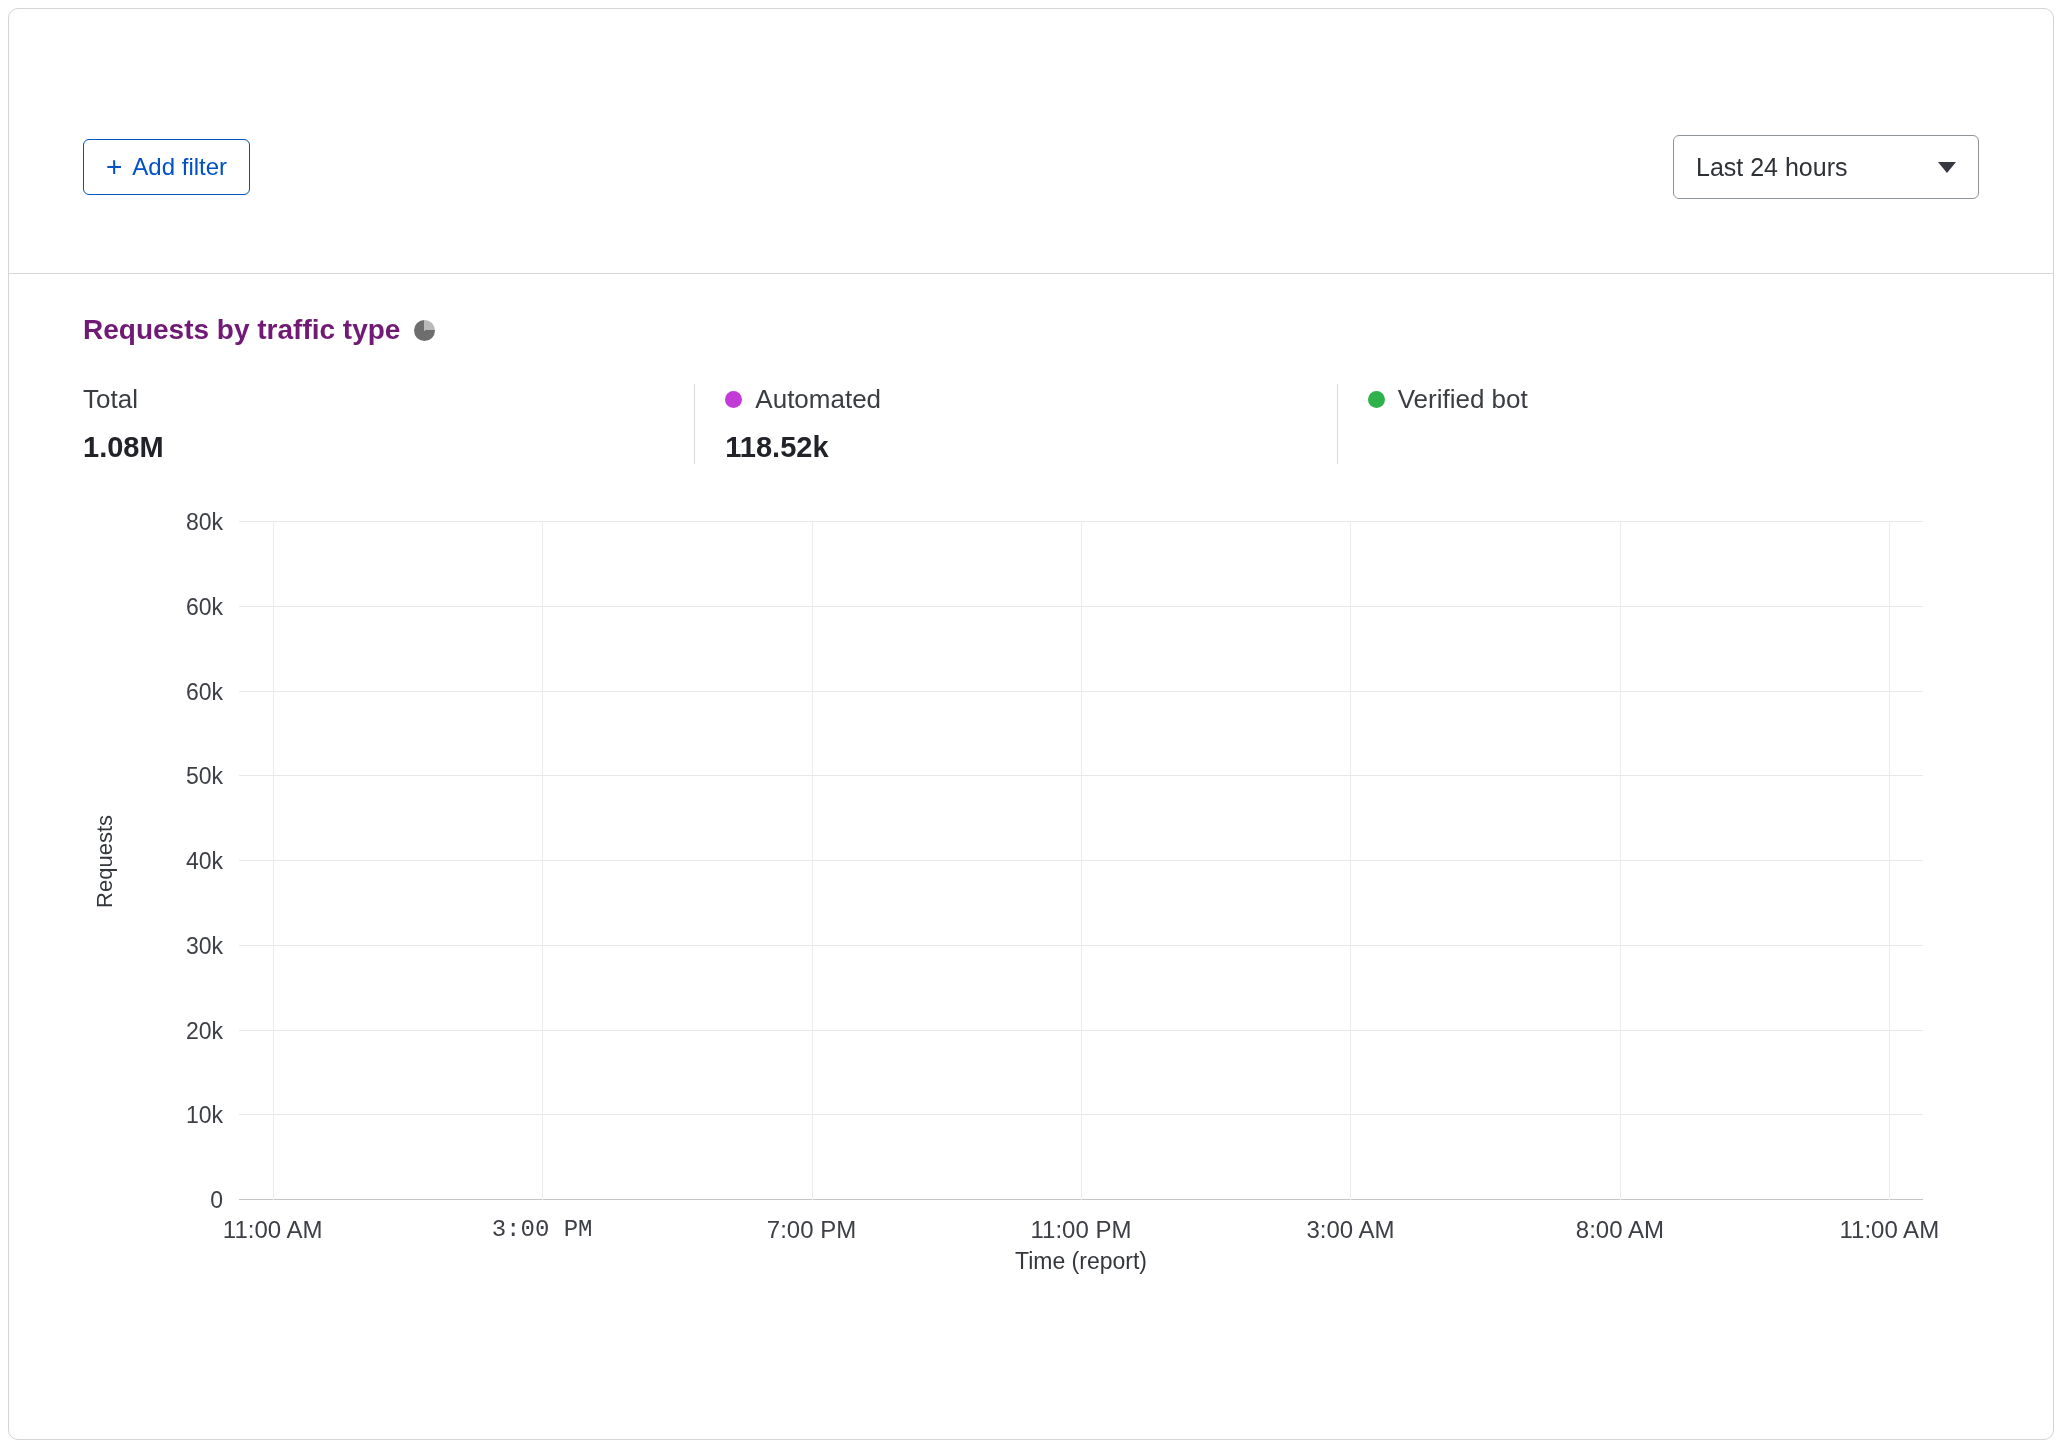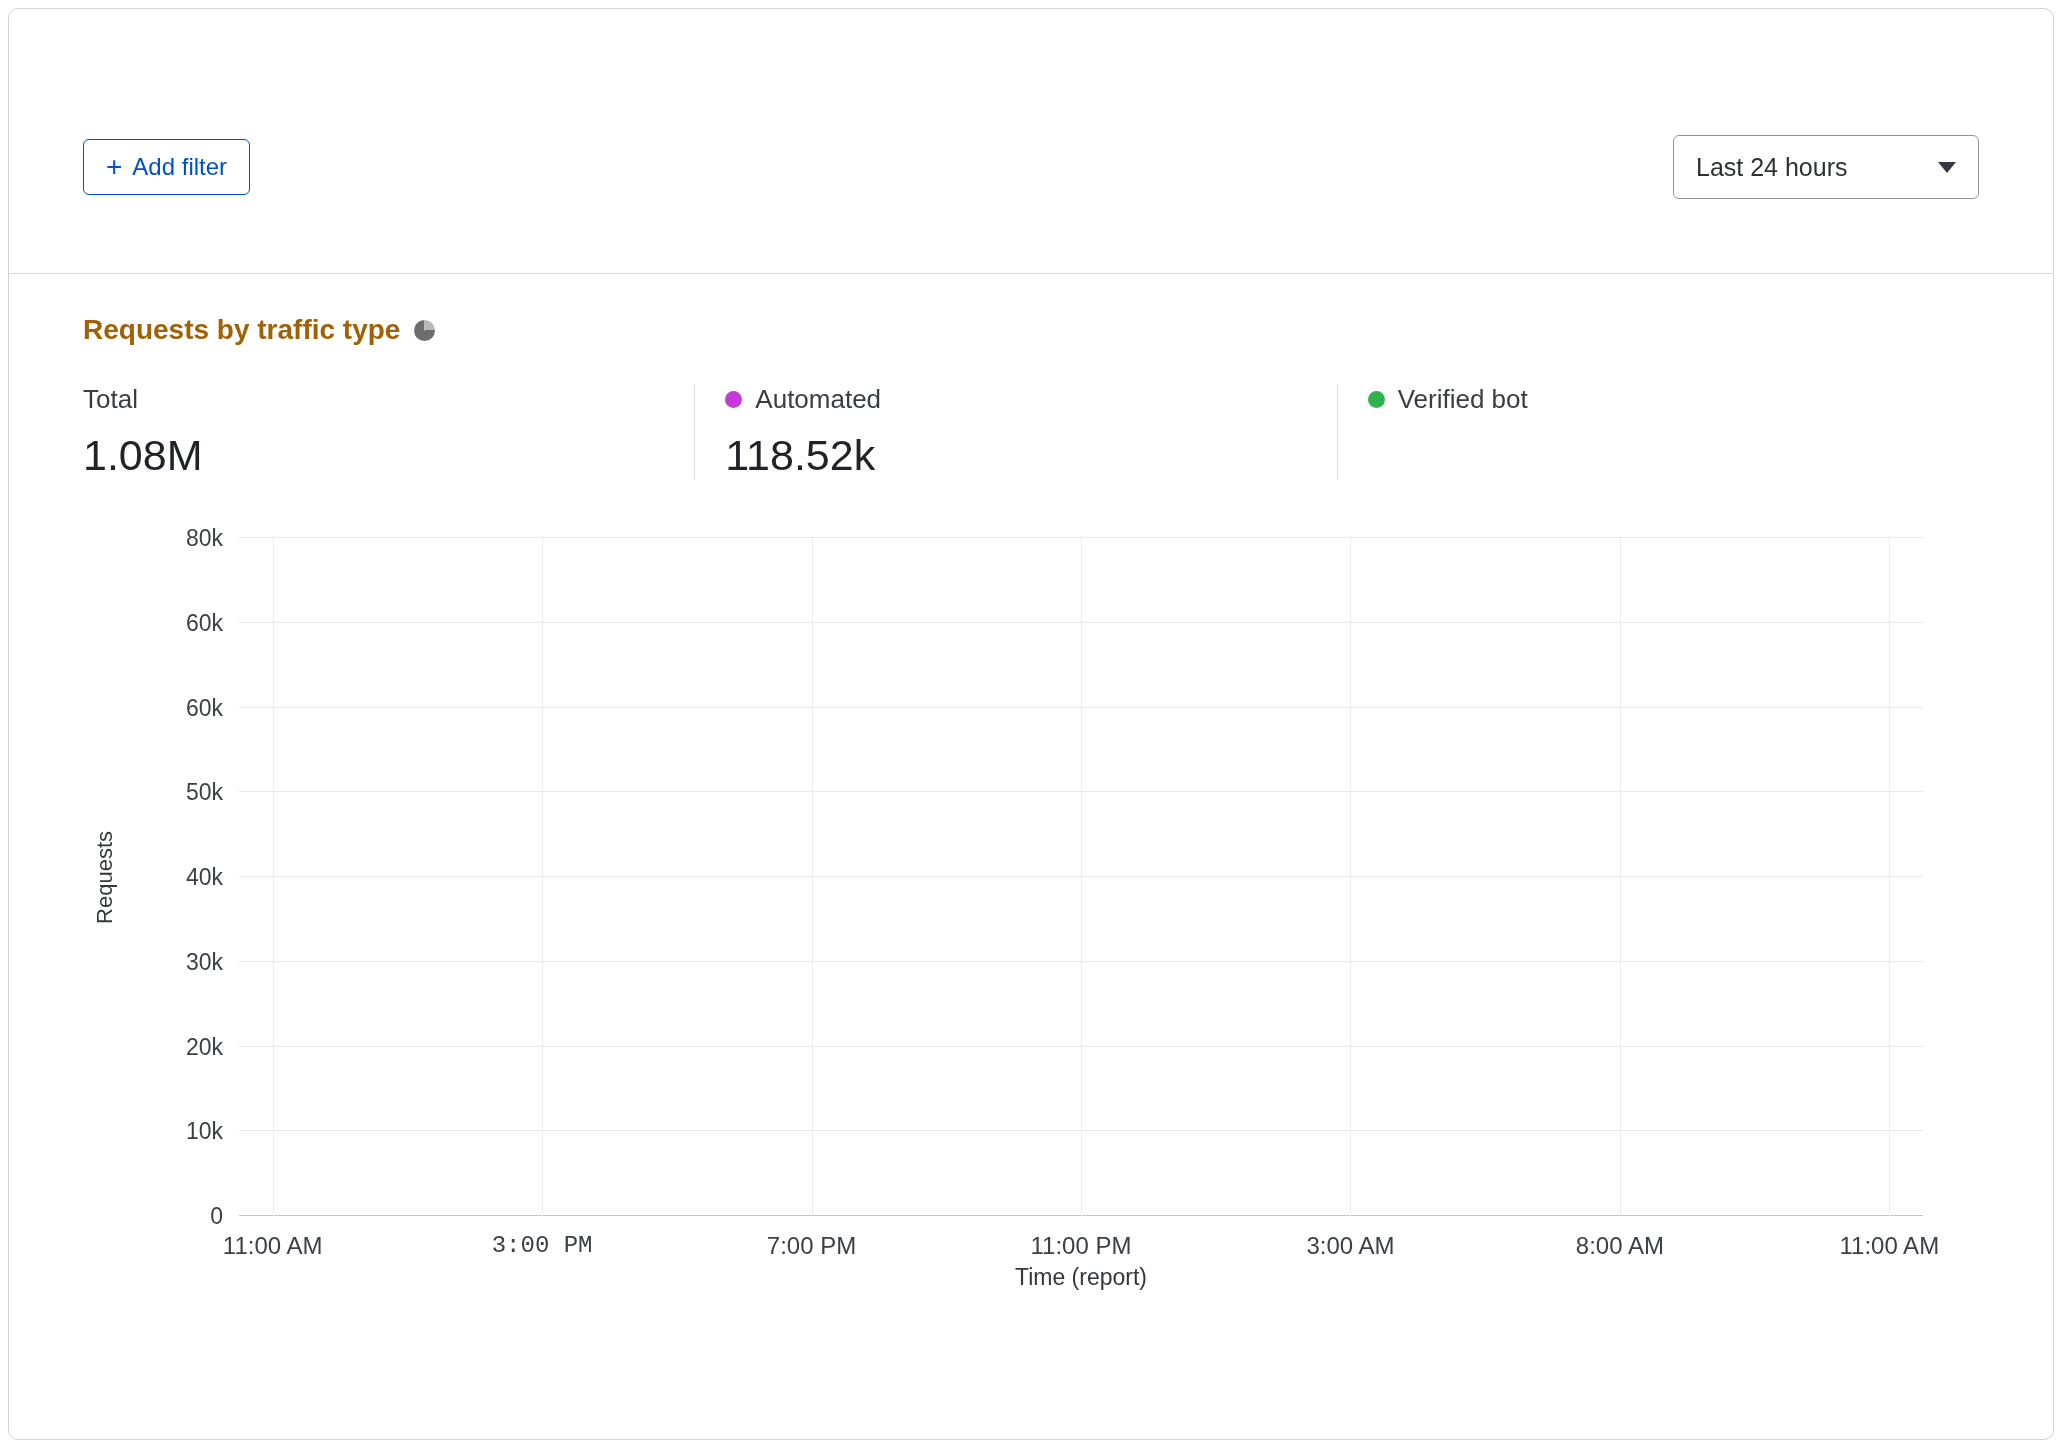--- a/index.html
+++ b/index.html
@@ -25,31 +25,31 @@
     display:flex; align-items:center; justify-content:space-between; padding:0 22px;
     font-size:25px; color:#2e3136; cursor:pointer; background:#fff; }
   .chev { width:0; height:0; border-left:9px solid transparent; border-right:9px solid transparent;
     border-top:11px solid #36393f; }
 
   .divider { border:none; border-top:1px solid #d7d8da; }
 
   
   .analytics { padding:40px 74px 20px 74px; }
   .section-title-row { display:flex; align-items:center; gap:14px; }
-  .section-title { font-size:28px; font-weight:700; color:#a16207; }
+  .section-title { font-size:28px; font-weight:700; color:#701a75; }
   .pie-icon { width:21px; height:21px; border-radius:50%;
     background:conic-gradient(#b9b9b9 0 90deg, #6d6d6d 90deg 360deg); }
 
   
   .stats { display:flex; margin-top:38px; }
   .stat { flex:1; padding-left:30px; border-left:1px solid #dadbdd; }
   .stat:first-child { padding-left:0; border-left:none; }
   .stat-head { display:flex; align-items:center; gap:13px; font-size:26px; color:#3a3d42; }
   .dot { width:17px; height:17px; border-radius:50%; flex:0 0 auto; }
-  .stat-value { margin-top:16px; font-size:43px; font-weight:400; color:#212329; }
+  .stat-value { margin-top:16px; font-size:29px; font-weight:700; color:#212329; }
 
   
   .chart { margin-top:58px; display:grid; grid-template-columns:44px 112px 1fr;
     grid-template-rows:678px 48px 44px; padding-right:56px; }
   .y-axis-label { grid-column:1; grid-row:1; writing-mode:vertical-rl; transform:rotate(180deg);
     align-self:center; justify-self:center; font-size:22px; color:#33363b; }
   .y-ticks { grid-column:2; grid-row:1; position:relative; }
   .ytick { position:absolute; right:16px; transform:translateY(50%); font-size:23px; color:#3c3f45; }
   .plot { grid-column:3; grid-row:1; position:relative; }
   .hgrid { position:absolute; left:0; right:0; height:1px; background:#e8e8e8; z-index:0; }

